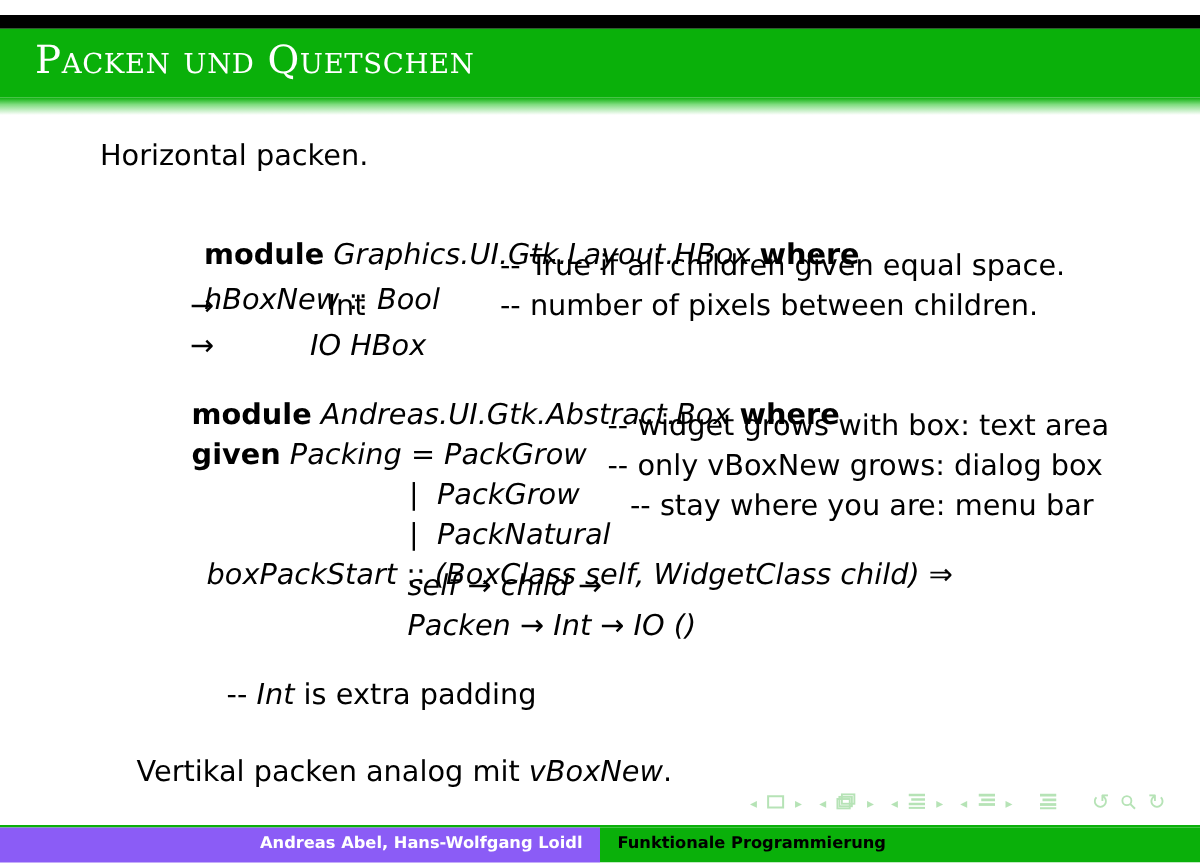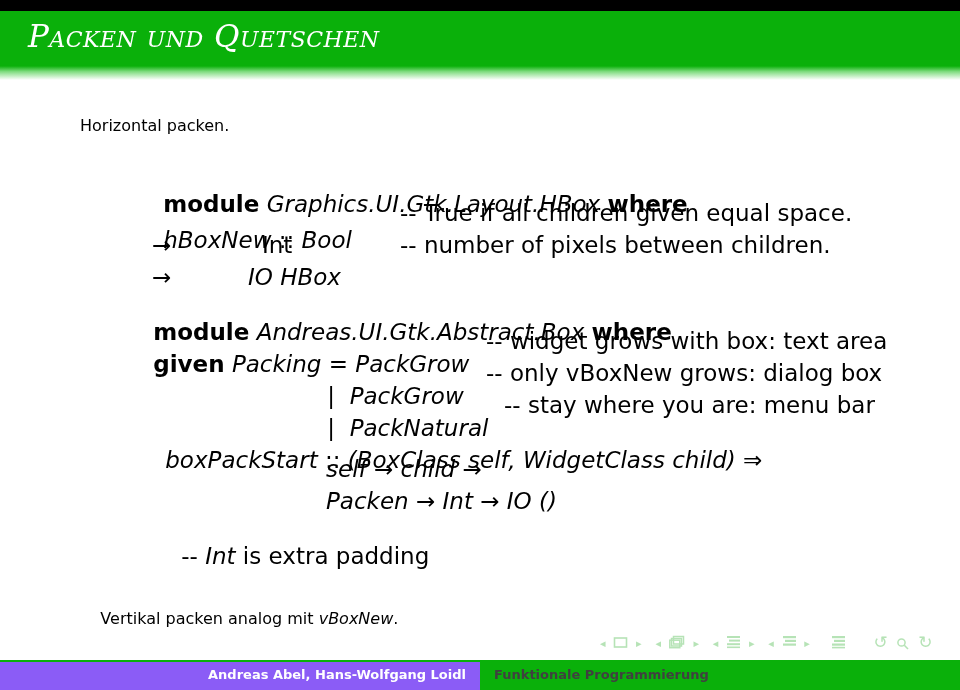--- a/index.html
+++ b/index.html
@@ -10,22 +10,22 @@
     width: 960px; height: 690px;
     position: relative;
     overflow: hidden;
     font-family: "DejaVu Sans", sans-serif;
     color: #000000;
   }
 
   
   #header-bar {
     position: absolute;
-    left: 0; top: 0;
-    width: 960px; height: 78px; font-style: italic;
+    left: 0; top: 12px;
+    width: 960px; height: 78px;
   }
   #header-topstrip {
     position: absolute;
     left: 0; top: 0;
     width: 960px; height: 11px;
     background: #000000;
   }
   #header-green {
     position: absolute;
     left: 0; top: 11px;
@@ -55,21 +55,21 @@
     position: absolute;
     left: 0; top: 90px;
     width: 960px;
   }
   .line {
     position: absolute;
     white-space: pre;
     font-size: 23px;
     line-height: 23px;
   }
-  .intro { font-size: 16px; }
+  .intro { font-size: 23px; }
   .kw   { font-weight: bold; }
   .id   { font-style: italic; }
   .sym  { font-style: normal; }
 
   
   #nav-bar {
     position: absolute;
     left: 600px; top: 631px;
     width: 345px; height: 22px;
     color: #b6e3b6;
@@ -106,21 +106,21 @@
     position: absolute;
     right: 14px; top: 5px;
     color: #ffffff;
     font-size: 13px;
     font-weight: bold;
     white-space: nowrap;
   }
   #footer-course {
     position: absolute;
     left: 14px; top: 5px;
-    color: #404040;
+    color: #000000;
     font-size: 13px;
     font-weight: bold;
     white-space: nowrap;
   }
   #footer-rule {
     position: absolute;
     left: 0; top: 660px;
     width: 960px; height: 2px;
     background: #0ab00a;
   }

